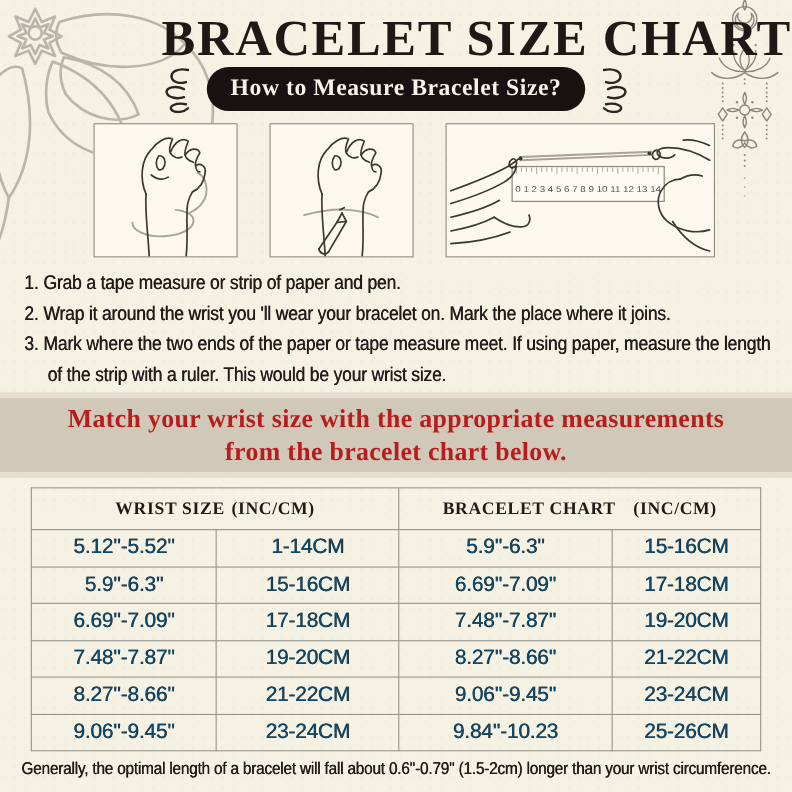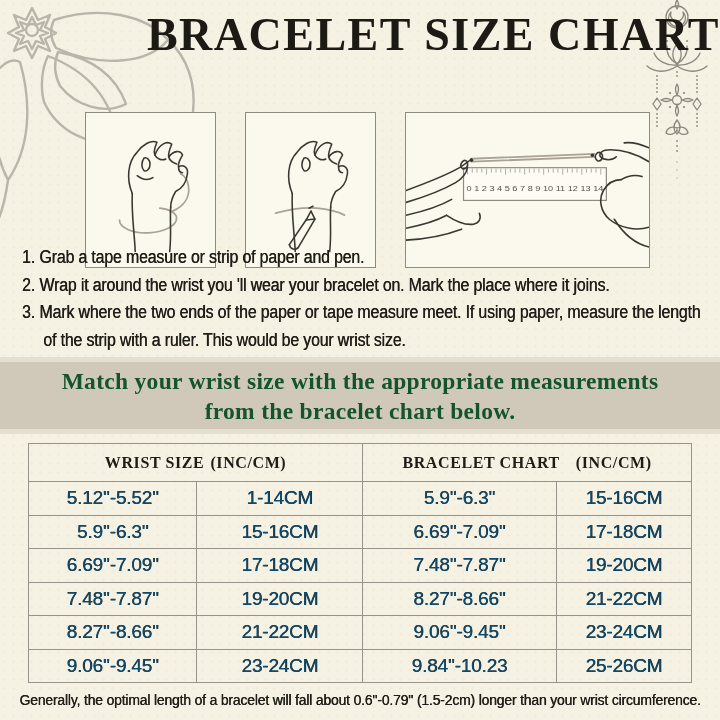--- a/index.html
+++ b/index.html
@@ -29,21 +29,21 @@
   .badge{
     background:#161210;color:#f7f3e8;border-radius:21px;
     padding:6px 22px 9px 22px;
     font-family:"Liberation Serif", serif;font-weight:700;
     font-size:21.5px;letter-spacing:.5px;
   }
   .flourish{width:34px;height:44px;flex:0 0 auto;}
 
   
   .step-box{
-    position:absolute;top:112px;height:156px;box-sizing:border-box;
+    position:absolute;top:112px;height:122px;box-sizing:border-box;
     background:#fbf8ed;border:1.5px solid #8f8b80;
   }
   .box1{left:85px;width:131px;}
   .box2{left:245px;width:131px;}
   .box3{left:405px;width:245px;}
   .step-box svg{display:block;width:100%;height:100%;}
 
   
   .instructions{
     position:absolute;top:244px;left:22px;width:780px;
@@ -53,21 +53,21 @@
   }
   .inst{padding-left:24px;text-indent:-24px;}
   .inst .num{margin-right:5px;}
 
   
   .banner{
     position:absolute;top:357px;left:0;width:720px;height:77px;box-sizing:border-box;
     background:#d0c9ba;border-top:5px solid #e5dfd1;border-bottom:5px solid #e5dfd1;
     display:flex;flex-direction:column;justify-content:center;text-align:center;
     font-family:"Liberation Serif", serif;font-weight:700;
-    font-size:23.5px;line-height:30px;color:#14532d;letter-spacing:.3px;
+    font-size:23.5px;line-height:30px;color:#b91c1c;letter-spacing:.3px;
   }
 
   
   table.size-chart{
     position:absolute;left:28px;top:443px;width:664px;
     border-collapse:collapse;table-layout:fixed;
   }
   table.size-chart th, table.size-chart td{
     border:1.4px solid #97938a;text-align:center;vertical-align:middle;padding:0;
   }
@@ -184,20 +184,37 @@
         <circle cx="40" cy="146" r=".9"></circle>
         <circle cx="40" cy="151" r=".9"></circle>
       <circle cx="40" cy="162" r=".8" opacity=".7"></circle>
         <circle cx="40" cy="170" r=".8" opacity=".6"></circle>
         <circle cx="40" cy="178" r=".8" opacity=".5"></circle>
     </g>
   </svg>
 
   <div class="page-title">BRACELET SIZE CHART</div>
 
+  <div class="badge-row">
+    <svg class="flourish" viewBox="0 0 36 48">
+      <g fill="none" stroke="#2a2723" stroke-width="2.4" stroke-linecap="round">
+        <path d="M31,5 C21,3 13,7 15,13 C16,17 23,19 29,17"></path>
+        <path d="M27,24 C19,20 8,22 10,28 C12,33 21,34 27,32"></path>
+        <path d="M29,39 C19,37 11,41 15,45 C19,48 27,47 31,43"></path>
+      </g>
+    </svg>
+    <div class="badge">How to Measure Bracelet Size?</div>
+    <svg class="flourish" viewBox="0 0 36 48" style="transform:scaleX(-1)">
+      <g fill="none" stroke="#2a2723" stroke-width="2.4" stroke-linecap="round">
+        <path d="M31,5 C21,3 13,7 15,13 C16,17 23,19 29,17"></path>
+        <path d="M27,24 C19,20 8,22 10,28 C12,33 21,34 27,32"></path>
+        <path d="M29,39 C19,37 11,41 15,45 C19,48 27,47 31,43"></path>
+      </g>
+    </svg>
+  </div>
 
   <div class="step-box box1">
     <svg viewBox="0 0 131 125">
       <g class="lineart-lt">
         <path d="M34,93 C34,101 48,107 64,106 C80,105 92,99 92,91 C92,86 85,82 75,81"></path>
         <path d="M88,84 C99,79 106,70 104,58 C103,52 100,48 96,46"></path>
       </g>
       <g class="lineart">
         <path d="M50,125 C49,104 46,86 47,66"></path>
         <path d="M85,125 C87,106 85,94 86,80"></path>

